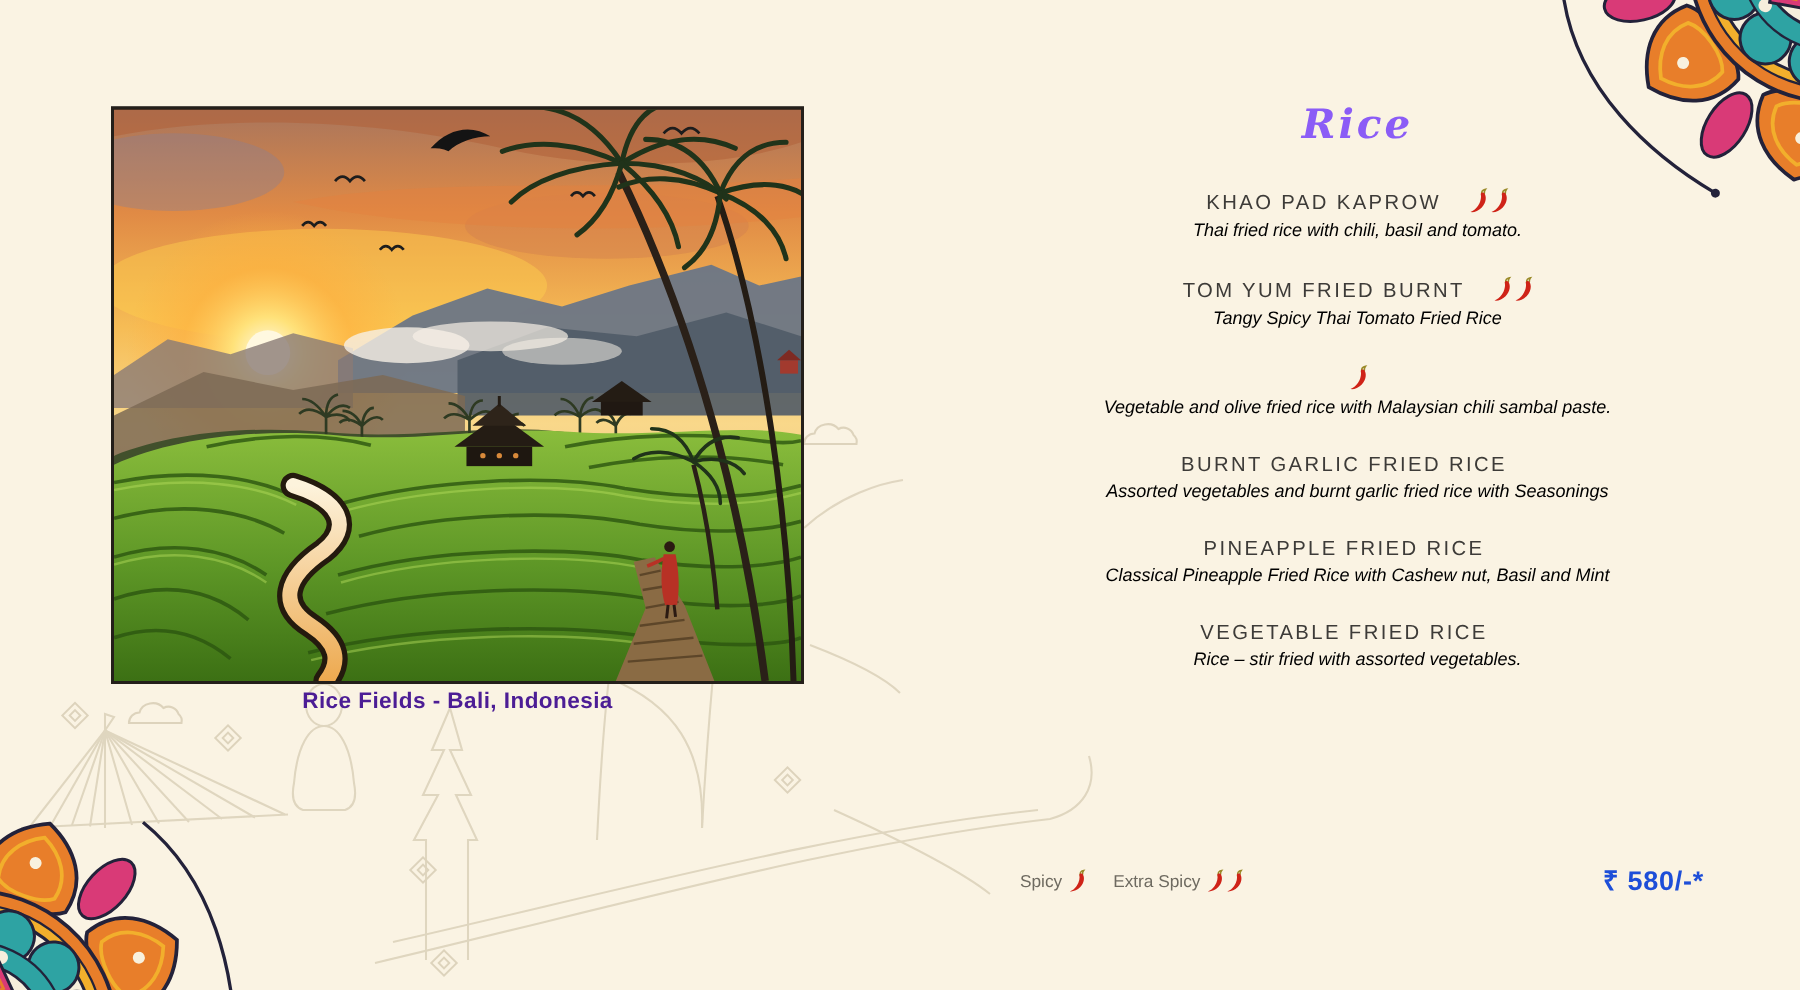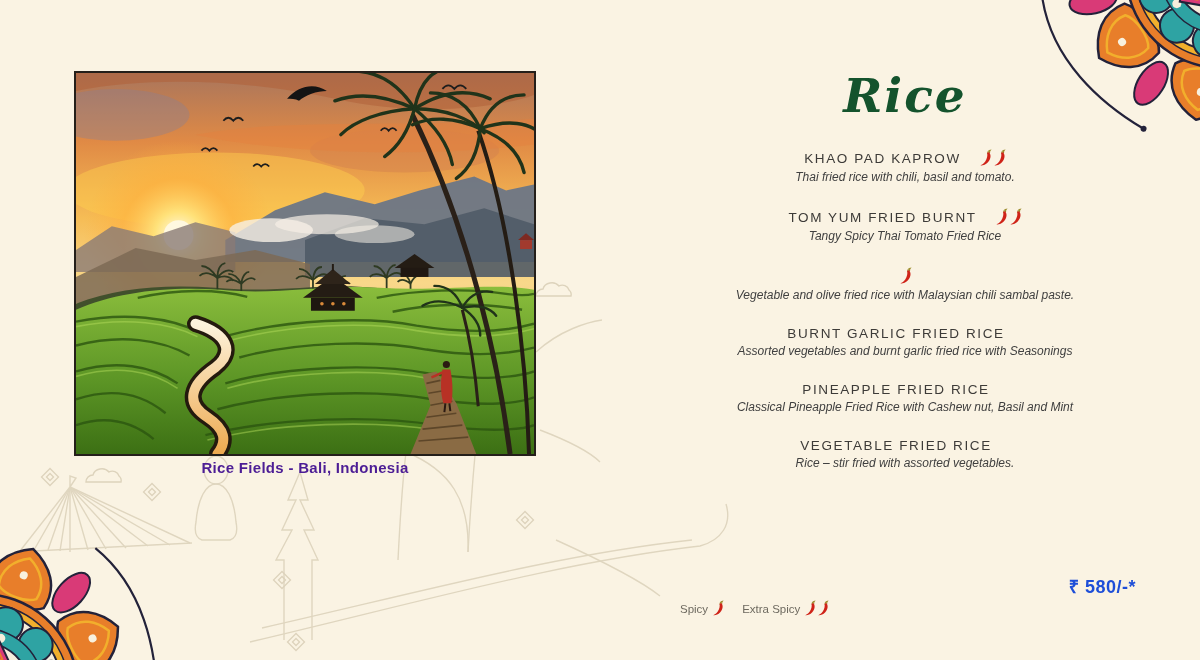--- a/index.html
+++ b/index.html
@@ -16,31 +16,31 @@
   
   .photo-frame{position:absolute;left:74px;top:71px;width:462px;height:385px;
     border:2px solid #241f1a;box-sizing:border-box;background:#000;}
   .photo-frame svg{display:block;width:100%;height:100%;}
   .photo-caption{position:absolute;left:74px;top:459px;width:462px;text-align:center;
     font-size:15px;font-weight:bold;color:#4c1d95;letter-spacing:.3px;}
 
   
   .menu-col{position:absolute;left:640px;top:0;width:530px;text-align:center;}
   .menu-title{margin-top:68px;font-family:"DejaVu Serif",serif;font-style:italic;
-    font-weight:600;font-size:47px;color:#14532d;letter-spacing:2px;}
+    font-weight:600;font-size:27px;color:#8b5cf6;letter-spacing:2px;}
   .menu-list{margin-top:26px;}
   .menu-item{margin-bottom:24px;}
   .item-head{display:flex;justify-content:center;align-items:center;gap:18px;
     font-size:13.5px;letter-spacing:1.6px;color:#3d3b38;}
   .item-head .chilis{display:inline-flex;align-items:center;gap:1px;}
   .chili-svg{width:13px;height:18px;display:block;}
-  .item-desc{margin-top:3px;font-style:italic;font-size:12px;color:#404040;}
+  .item-desc{margin-top:3px;font-style:italic;font-size:12px;color:#000000;}
 
   
-  .legend{position:absolute;left:680px;top:579px;display:flex;align-items:flex-end;gap:18px;margin-top:21px;}
+  .legend{position:absolute;left:680px;top:579px;display:flex;align-items:flex-end;gap:18px;}
   .legend-entry{display:flex;align-items:center;gap:4px;font-size:11.5px;color:#6e6a60;}
   .legend-entry .chilis{display:inline-flex;gap:1px;}
   .legend .chili-svg{width:12px;height:17px;}
   .price{position:absolute;right:64px;top:574px;font-size:18px;font-weight:bold;color:#1d4ed8;letter-spacing:.5px;}
 </style>
 </head>
 <body>
 
 <div id="page">
 

